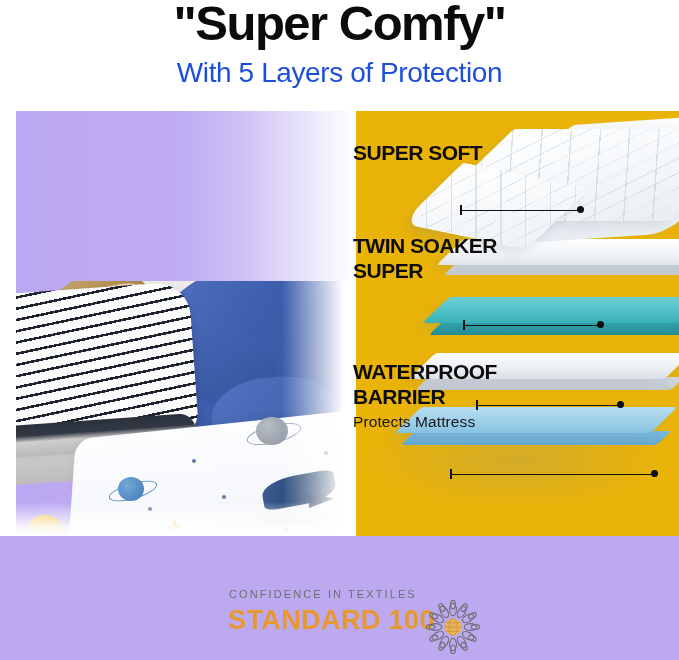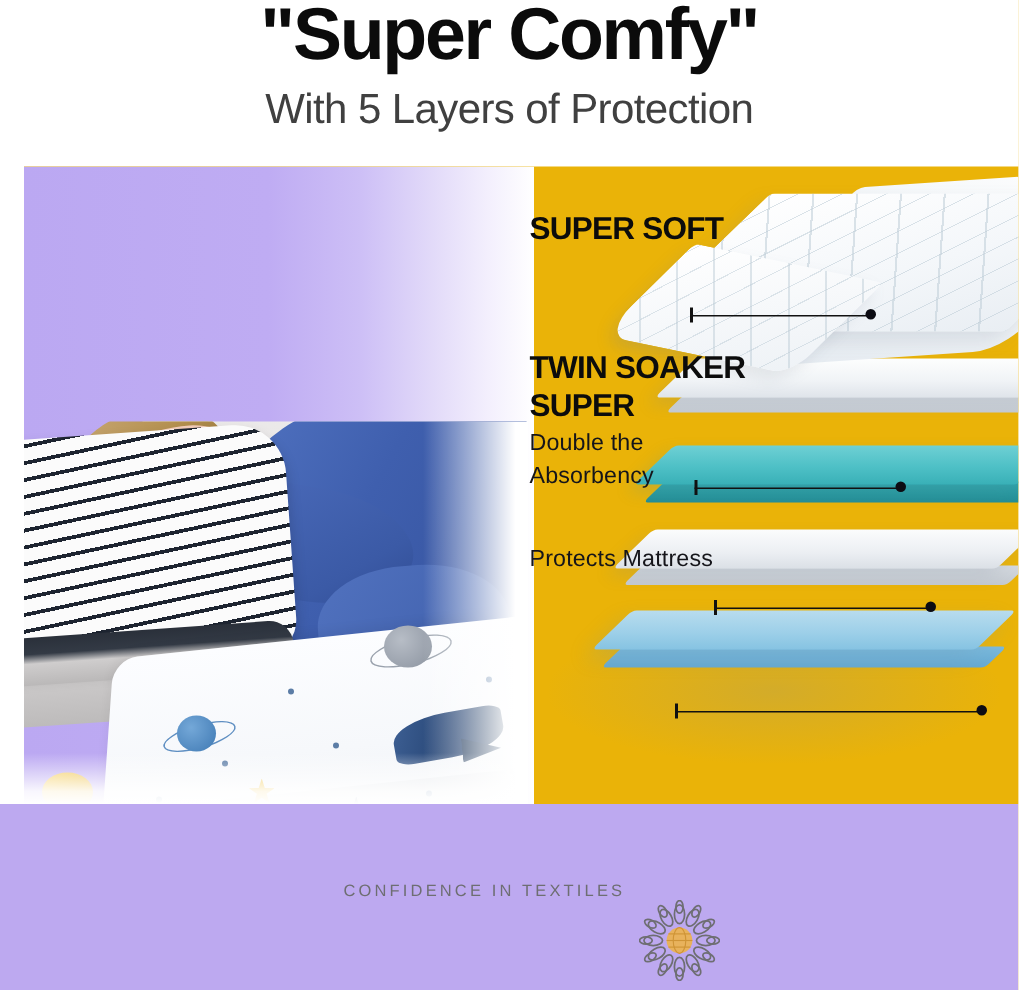--- a/index.html
+++ b/index.html
@@ -40,21 +40,21 @@
     line-height: 1.05;
     white-space: nowrap;
   }
   .subheadline {
     position: absolute;
     left: 0; top: 56px;
     width: 679px;
     font-size: 28px;
     font-weight: normal;
     letter-spacing: -0.4px;
-    color: #404040;
+    color: #1d4ed8;
     line-height: 1.2;
     white-space: nowrap;
   }
 
   
   .body-area {
     position: absolute;
     left: 0; top: 111px;
     width: 679px;
     height: 425px;
@@ -587,49 +587,50 @@
     </div>
     <div class="leader" style="left:444px; top:93px; width:124px;">
       <div class="tick"></div>
       <div class="bar" style="width:120px;"></div>
       <div class="dot" style="left:117px;"></div>
     </div>
 
     <div class="callout" style="left:337px; top:123px; width:175px;">
       <div class="c-title">TWIN SOAKER
 SUPER</div>
-      <div class="c-sub">Double the
-Absorbency</div>
     </div>
     <div class="leader" style="left:447px; top:208px; width:140px;">
       <div class="tick"></div>
       <div class="bar" style="width:137px;"></div>
       <div class="dot" style="left:134px;"></div>
     </div>
 
     <div class="callout" style="left:337px; top:249px; width:175px;">
+      <div class="c-title">WATERPROOF
+BARRIER</div>
       <div class="c-sub">Protects Mattress</div>
     </div>
     <div class="leader" style="left:460px; top:288px; width:148px;">
       <div class="tick"></div>
       <div class="bar" style="width:144px;"></div>
       <div class="dot" style="left:141px;"></div>
     </div>
 
     <div class="leader" style="left:434px; top:357px; width:208px;">
       <div class="tick"></div>
       <div class="bar" style="width:204px;"></div>
       <div class="dot" style="left:201px;"></div>
     </div>
 
   </div>
 
   <div class="footer">
     <div class="oeko-wrap">
       <div class="oeko-sub">CONFIDENCE IN TEXTILES</div>
+      <div class="oeko-std">STANDARD 100</div>
     </div>
   </div>
 
   <div class="oeko-logo">
     <svg viewBox="0 0 54 54" width="54" height="54" aria-hidden="true">
       <g stroke="#6e6e72" stroke-width="1.15" fill="none">
         <g id="petals">
           <ellipse cx="27" cy="9.5" rx="3.4" ry="6.2"></ellipse>
           <ellipse cx="27" cy="4.6" rx="2.4" ry="4.2"></ellipse>
         </g>

